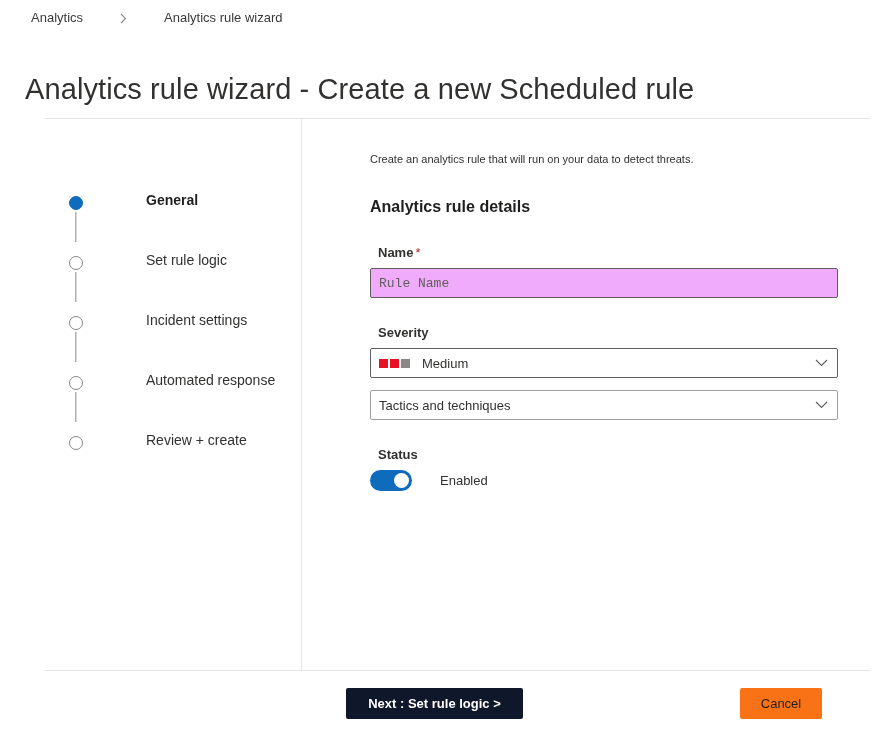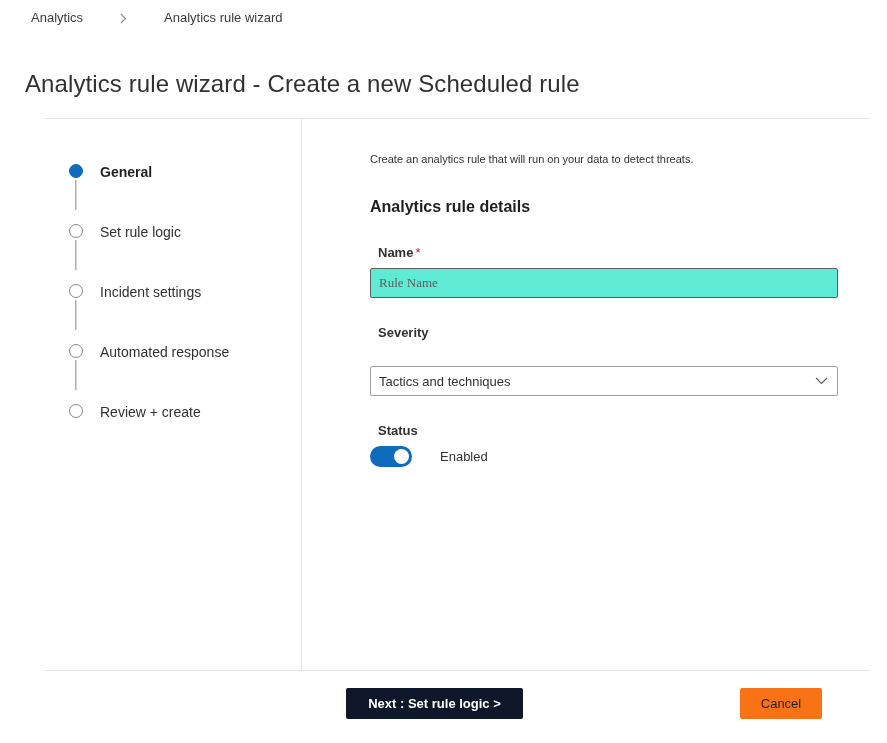--- a/index.html
+++ b/index.html
@@ -39,21 +39,21 @@
     font-size: 12px;
     display: inline-flex;
     align-items: center;
   }
 
   
   .page-title {
     position: absolute;
     left: 25px;
     top: 54px;
-    font-size: 24px;
+    font-size: 29px;
     font-weight: 300;
     color: #323130;
     letter-spacing: 0.1px;
     white-space: nowrap;
   }
 
   
   .divider-top {
     position: absolute;
     left: 45px;
@@ -83,22 +83,23 @@
   .steps {
     position: absolute;
     left: 60px;
     top: 150px;
     width: 230px;
   }
   .step {
     position: relative;
     height: 60px;
     display: flex;
-    align-items: flex-start;
+    align-items: flex-end;
     cursor: pointer;
+    gap: 46px;
   }
   .step-marker {
     position: relative;
     width: 32px;
     flex: 0 0 32px;
     display: flex;
     justify-content: center;
     padding-top: 14px;
   }
   .step-dot {
@@ -163,31 +164,31 @@
     line-height: 18px;
     margin-bottom: 6px;
     padding-left: 8px;
   }
   .req-star {
     color: #a4262c;
     font-weight: 400;
     margin-left: 2px;
   }
   .field-group { margin-top: 26px; }
-  .field-group.tight { margin-top: 24px; }
+  .field-group.tight { margin-top: 12px; }
 
   .text-input {
     box-sizing: border-box;
     width: 468px;
     height: 30px;
     padding: 0 8px;
     border: 1px solid #605e5c;
     border-radius: 2px;
-    background: #5eead4;
-    font-family: Liberation Serif, serif;
+    background: #f0abfc;
+    font-family: Liberation Mono, monospace;
     font-size: 13px;
     color: #323130;
     outline: none;
   }
   .text-input::placeholder { color: #605e5c; }
 
   .text-area {
     box-sizing: border-box;
     width: 468px;
     height: 61px;
@@ -376,20 +377,33 @@
   <div class="field-group">
     <div class="field-label">
       <span>Name</span><span class="req-star">*</span>
     </div>
     <input class="text-input" type="text" placeholder="Rule Name" style="">
   </div>
 
 
   <div class="field-group">
     <div class="field-label">Severity</div>
+    <div class="dropdown">
+      <span class="sev-swatches">
+        <span class="sev-sq" style="background:#e81123"></span>
+        <span class="sev-sq" style="background:#e81123"></span>
+        <span class="sev-sq" style="background:#8a8886"></span>
+      </span>
+      <span class="dd-text">Medium</span>
+      <span class="chevron">
+        <svg width="13" height="8" viewBox="0 0 13 8" aria-hidden="true">
+          <path d="M1 1 L6.5 6.5 L12 1" fill="none" stroke="#605e5c" stroke-width="1.1"></path>
+        </svg>
+      </span>
+    </div>
   </div>
 
   <div class="field-group tight">
     <div class="dropdown light">
       <span class="dd-text">Tactics and techniques</span>
       <span class="chevron">
         <svg width="13" height="8" viewBox="0 0 13 8" aria-hidden="true">
           <path d="M1 1 L6.5 6.5 L12 1" fill="none" stroke="#605e5c" stroke-width="1.1"></path>
         </svg>
       </span>

